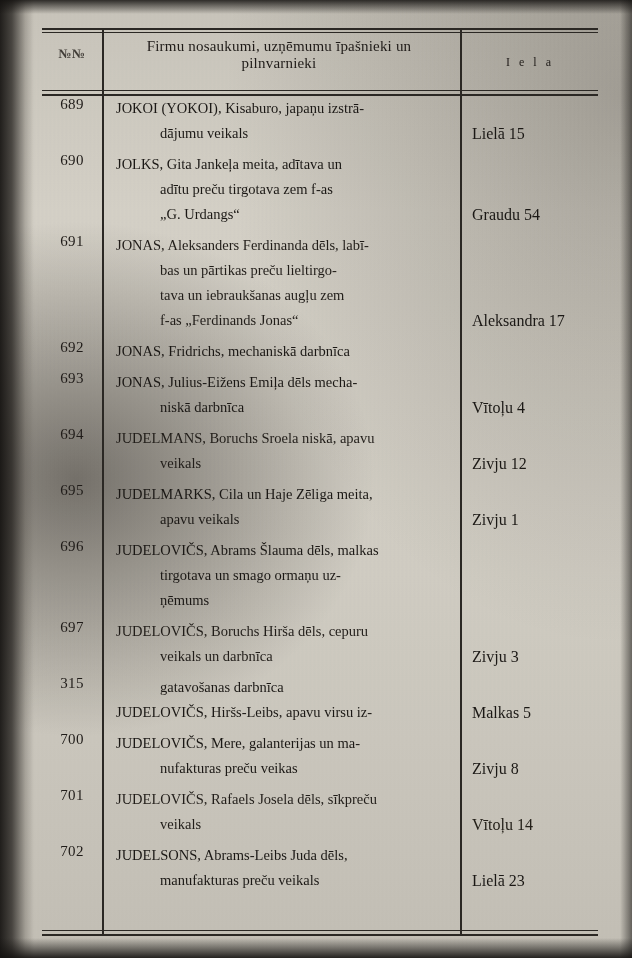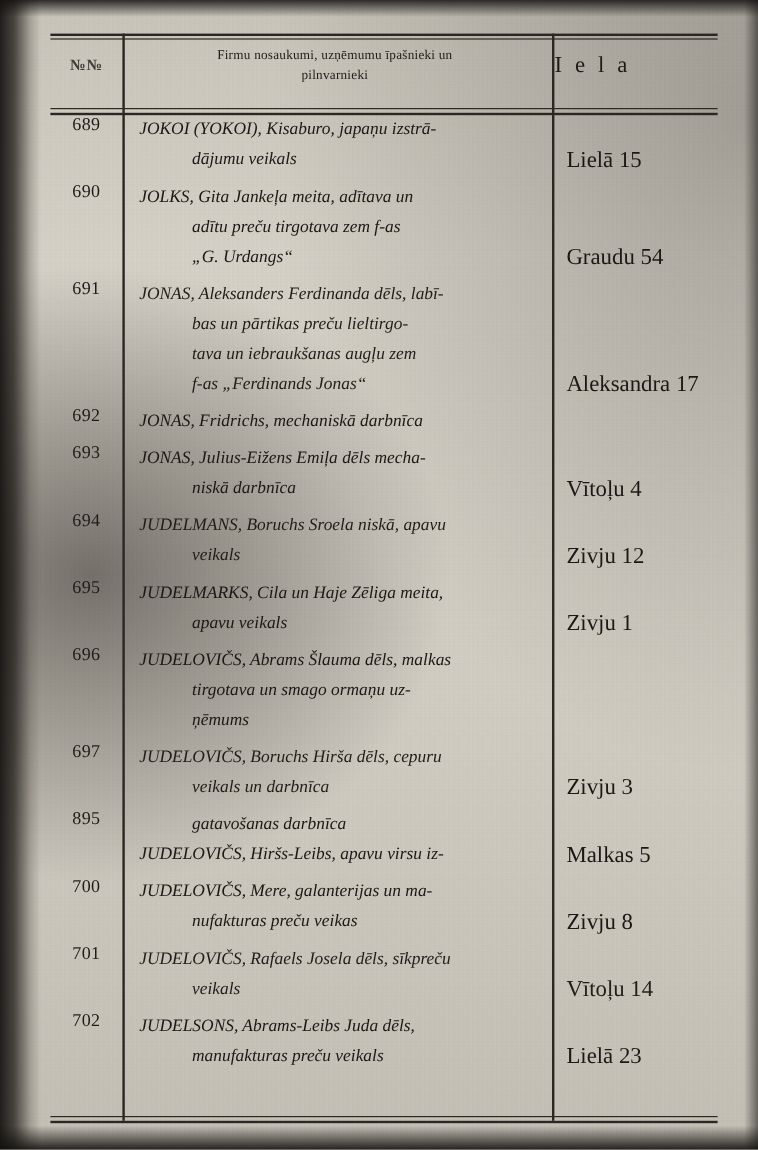--- a/index.html
+++ b/index.html
@@ -108,31 +108,31 @@
     font-weight: bold;
     letter-spacing: .5px;
     color: #241f1b;
     opacity: .82;
   }
   .head-mid {
     position: absolute;
     left: 62px; top: 10px;
     width: 350px;
     text-align: center;
-    font-size: 11px;
+    font-size: 15px;
     line-height: 17px;
     color: #1f1b18;
     letter-spacing: .2px;
   }
   .head-right {
     position: absolute;
-    left: 420px; top: 16px;
+    left: 420px; top: 27px;
     width: 136px;
-    text-align: left;
-    font-size: 19px;
+    text-align: center;
+    font-size: 12px;
     letter-spacing: 3px;
     color: #1f1b18;
   }
 
   .rows {
     position: absolute;
     left: 0;
     top: 64px;
     width: 556px;
   }
@@ -157,29 +157,28 @@
     width: 358px;
     padding: 4px 8px 2px 14px;
     font-size: 14.5px;
     line-height: 25px;
     color: #1b1815;
     box-sizing: border-box;
   }
   .c-name .l {
     display: block;
     white-space: nowrap;
-    font-style: italic;
   }
   .c-name .l.ind {
     padding-left: 44px;
   }
   .c-addr {
     flex: 1 1 auto;
     padding: 4px 10px 2px 12px;
-    font-size: 19px;
+    font-size: 16px;
     line-height: 25px;
     color: #1b1815;
     box-sizing: border-box;
   }
   .c-addr .a {
     display: block;
   }
   .c-addr .sp { visibility: hidden; }
 
   
@@ -304,21 +303,21 @@
           <div class="c-name">
             <span class="l">JUDELOVIČS,  Boruchs  Hirša  dēls,  cepuru</span>
             <span class="l ind">veikals  un  darbnīca</span>
           </div>
           <div class="c-addr">
             <span class="a sp">&nbsp;</span>
             <span class="a">Zivju 3</span>
           </div>
         </div>
         <div class="row">
-          <div class="c-no">895</div>
+          <div class="c-no">315</div>
           <div class="c-name">
             <span class="l ind">gatavošanas  darbnīca</span>
             <span class="l">JUDELOVIČS,  Hiršs-Leibs,  apavu  virsu  iz-</span>
           </div>
           <div class="c-addr">
             <span class="a sp">&nbsp;</span>
             <span class="a">Malkas 5</span>
           </div>
         </div>
         <div class="row">

